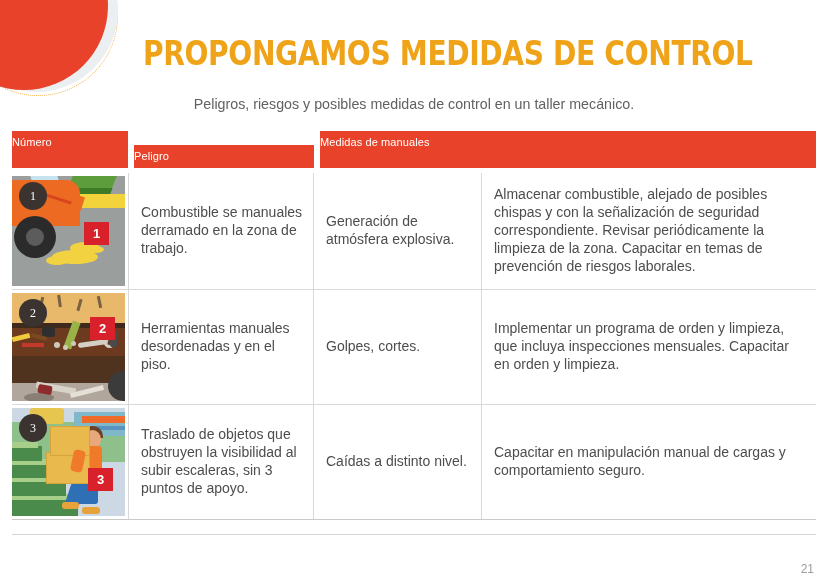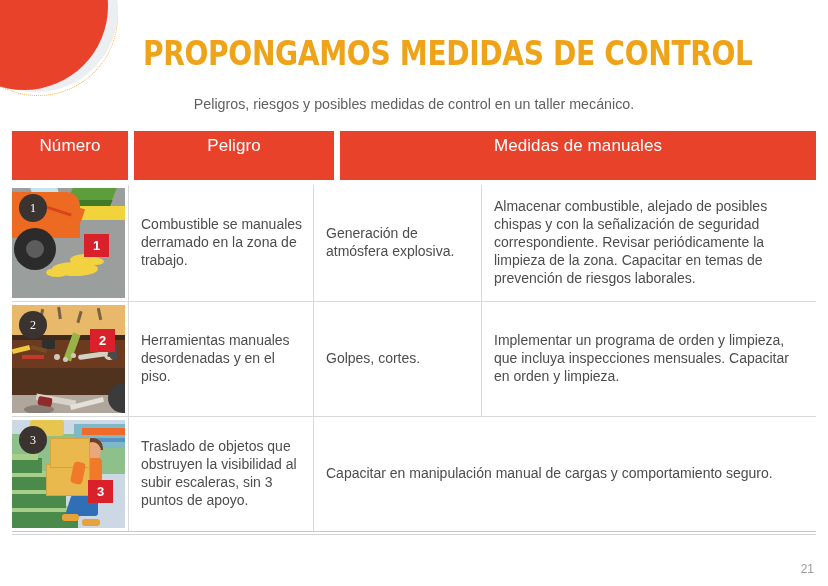--- a/index.html
+++ b/index.html
@@ -88,28 +88,28 @@
     transform: scaleX(0.95);
   }
 
   
   .table { position: absolute; left: 12px; top: 131px; width: 804px; }
 
   .thead { display: flex; gap: 6px; }
   .th {
     background: #e8432a;
     color: #ffffff;
-    font-size: 17px;
-    text-align: center;
-    padding: 5px 0 24px;
+    font-size: 11px;
+    text-align: left;
+    padding: 5px 0 6px;
     font-family: "Liberation Sans Narrow", "Liberation Sans", sans-serif;
     letter-spacing: .1px;
   }
   .th.c0 { width: 116px; }
-  .th.c1 { width: 200px; }
+  .th.c1 { width: 180px; margin-top: 14px; }
   .th.c2 { width: 160px; }
   .th.c3 { flex: 1; }
 
   .tbody { margin-top: 5px; }
 
   .row { display: flex; border-bottom: 1px solid #d9d9d9; }
   .row:last-child { border-bottom: 1px solid #c9c9c9; }
 
   .cell-img { width: 116px; flex: 0 0 116px; padding: 3px 0; }
   .cell-txt {
@@ -388,20 +388,21 @@
               <div class="shoe2"></div>
               <div class="box b2"></div>
               <div class="box b1"></div>
               <div class="arm"></div>
             </div>
             <div class="badge-circle">3</div>
             <div class="badge-square">3</div>
           </div>
         </div>
         <div class="cell-txt c1">Traslado de objetos que obstruyen la visibilidad al subir escaleras, sin 3 puntos de apoyo.</div>
+        <div class="cell-txt c2">Caídas a distinto nivel.</div>
         <div class="cell-txt c3">Capacitar en manipulación manual de cargas y comportamiento seguro.</div>
       </div>
 
     </div>
   </div>
 
   <div class="footline"></div>
   <div class="pagenum">21</div>
 
 </div>

